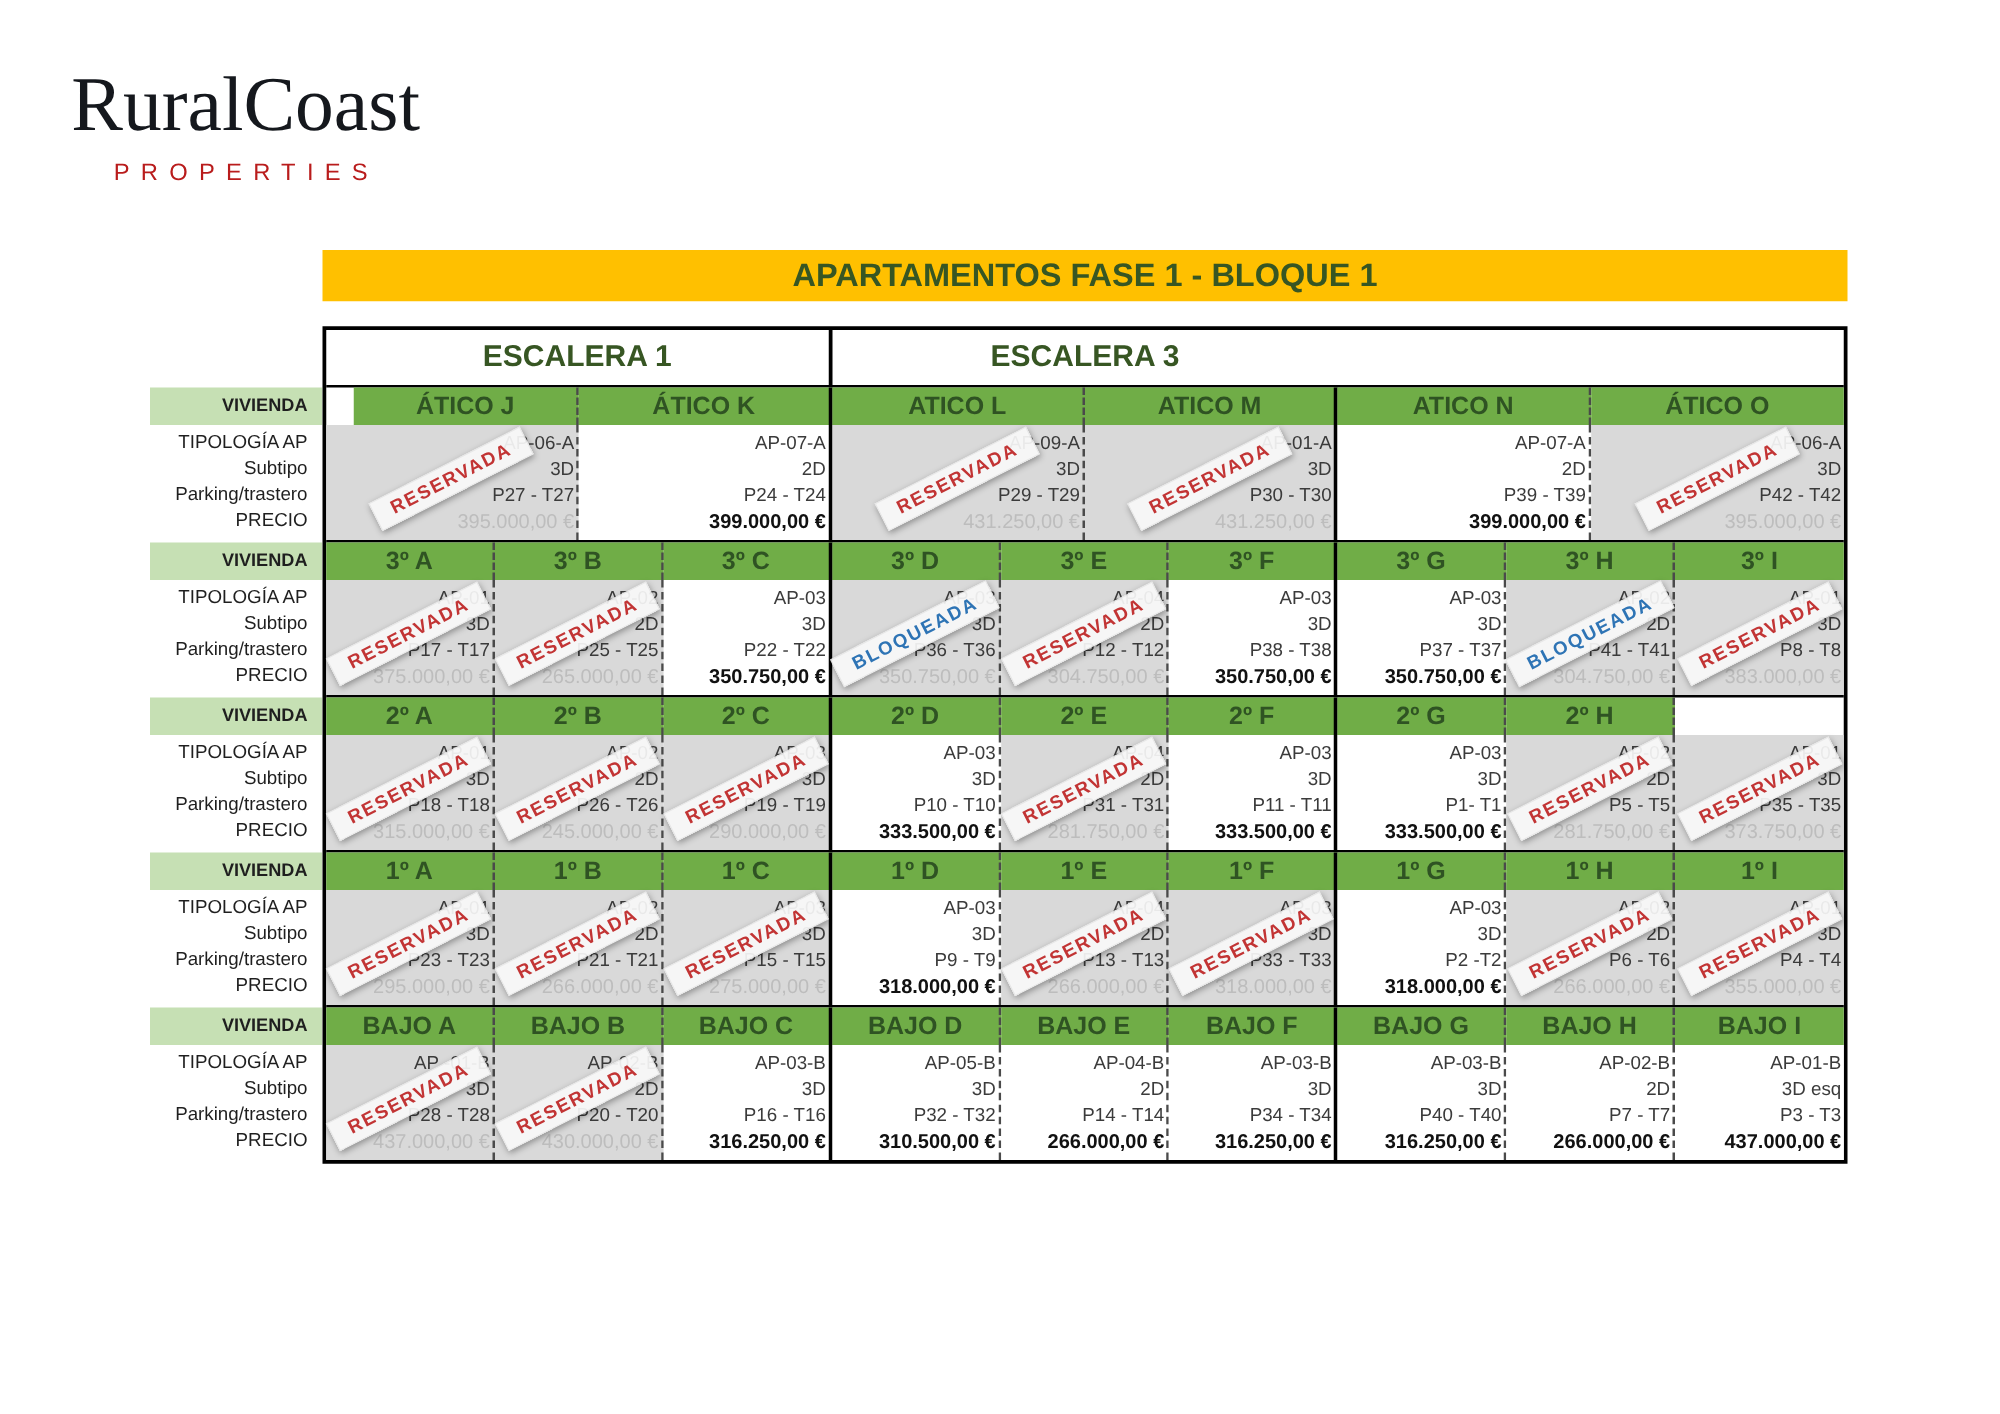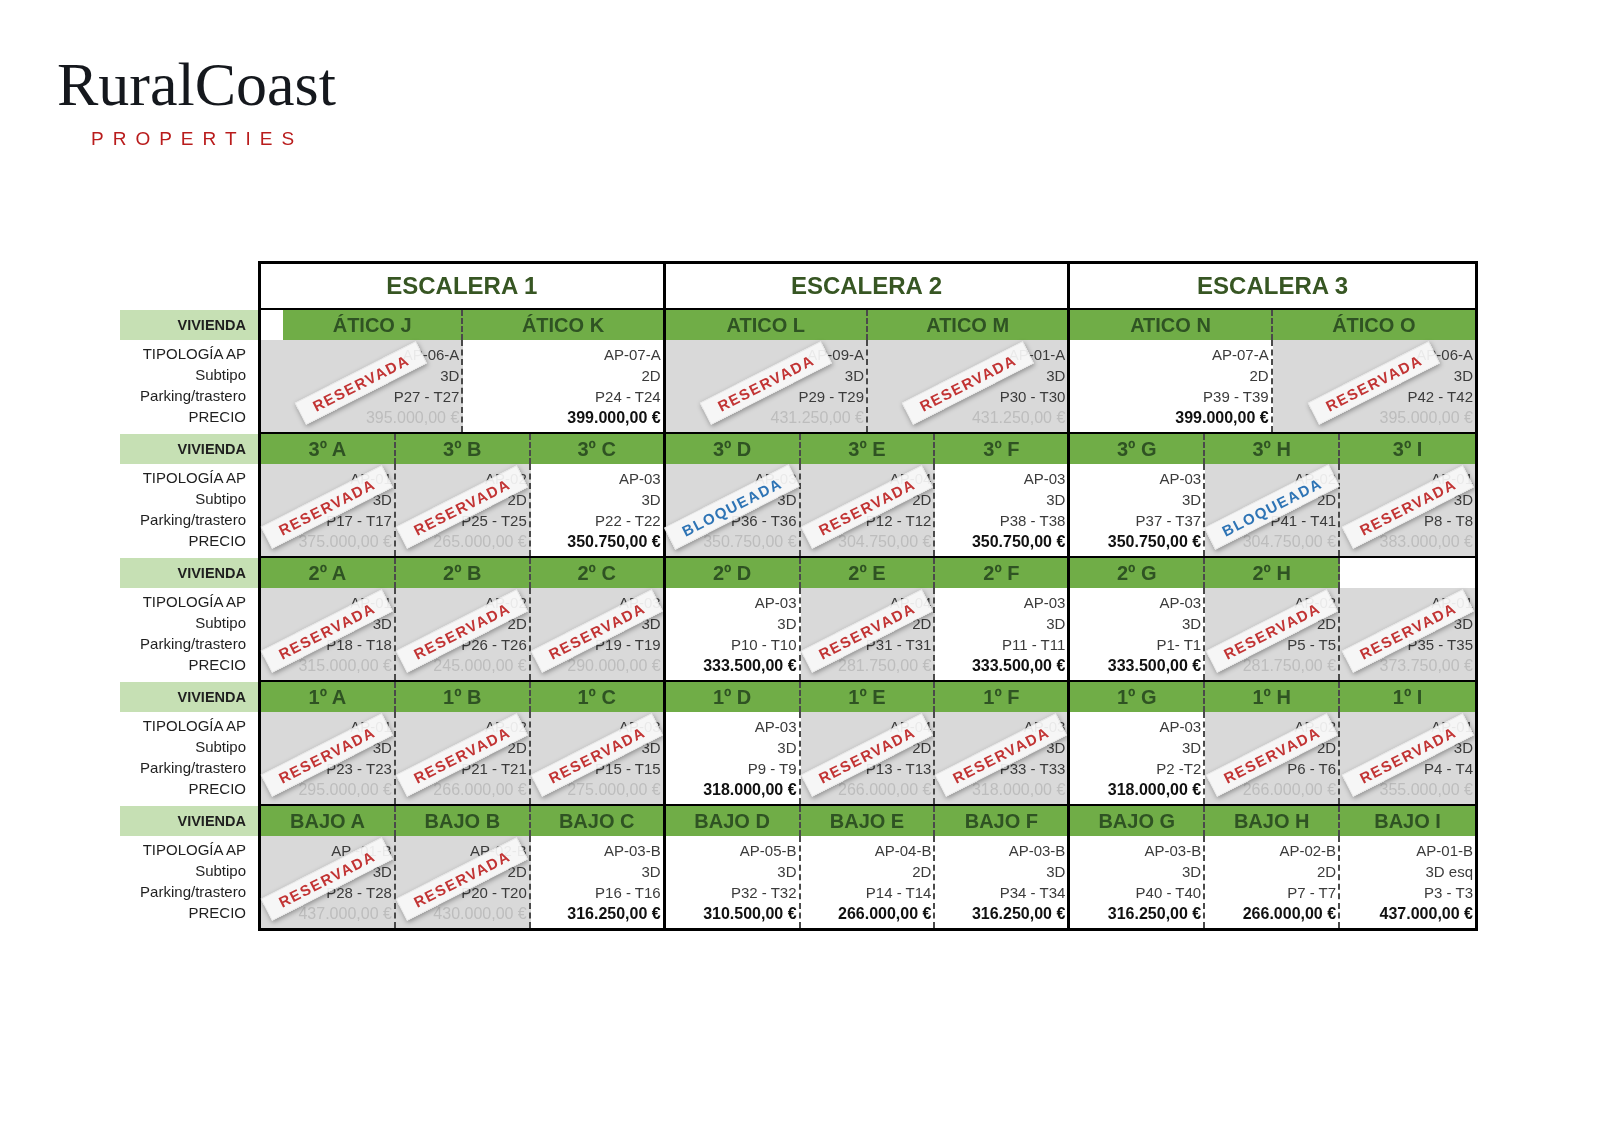--- a/index.html
+++ b/index.html
@@ -58,20 +58,23 @@
 </head>
 <body>
 
 <div class="page">
 
   <div class="logo">
     <div class="logo-name">RuralCoast</div>
     <div class="logo-tagline">PROPERTIES</div>
   </div>
 
+  <div class="title-bar">
+    <span>APARTAMENTOS FASE 1 - BLOQUE 1</span>
+  </div>
 
   <div class="table-area">
     <div class="rail" id="label-rail">
       <div class="rail-spacer"></div>
     <div class="rail-block">
           <div class="rail-vivienda">VIVIENDA</div>
           <div class="rail-lines">
             <div class="rail-line">TIPOLOGÍA AP</div>
             <div class="rail-line">Subtipo</div>
             <div class="rail-line">Parking/trastero</div>
@@ -111,21 +114,20 @@
             <div class="rail-line">TIPOLOGÍA AP</div>
             <div class="rail-line">Subtipo</div>
             <div class="rail-line">Parking/trastero</div>
             <div class="rail-price">PRECIO</div>
           </div>
         </div>
       </div>
     <div class="grid-wrap">
       <div class="esc-row">
         <div class="esc-cell">ESCALERA 1</div>
-        <div class="esc-cell">ESCALERA 2</div>
         <div class="esc-cell">ESCALERA 3</div>
       </div>
       <div id="table-blocks">
           <div class="block">
             <div class="name-cell sep-dash" style="grid-column: 1 / span 3; margin-left: 22px;">ÁTICO J</div>
             <div class="unit-cell reserved sep-dash" style="grid-column: 1 / span 3;">
               <div class="line">AP-06-A</div>
               <div class="line">3D</div>
               <div class="line">P27 - T27</div>
               <div class="price">395.000,00 €</div>

